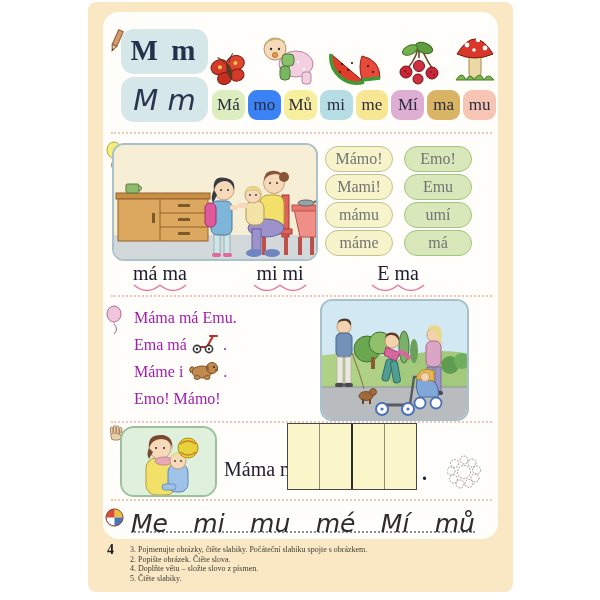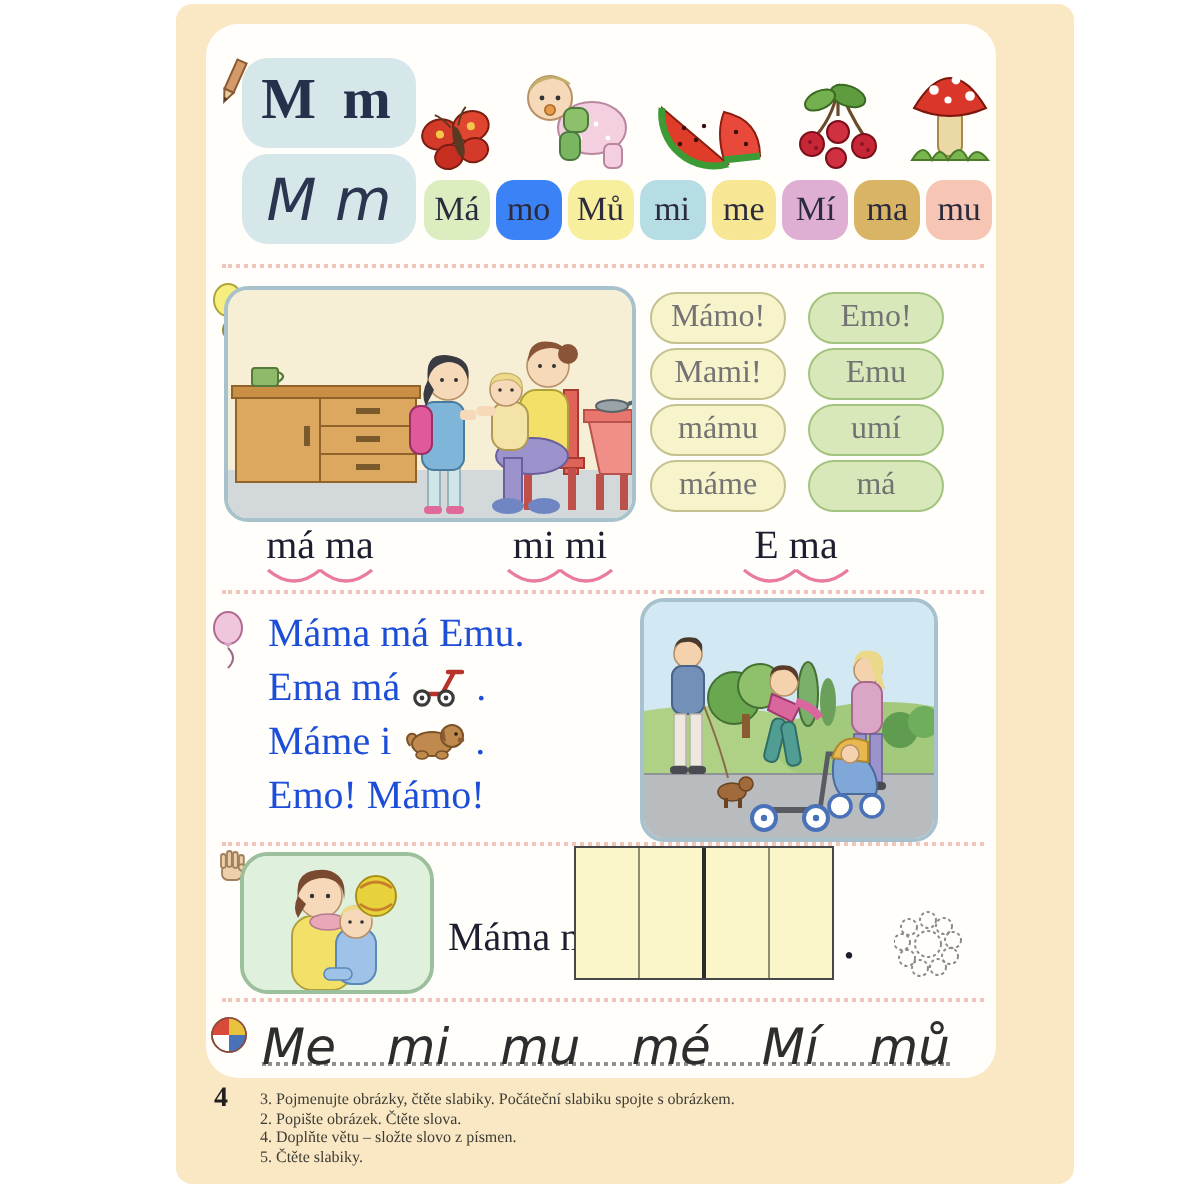--- a/index.html
+++ b/index.html
@@ -1,17 +1,17 @@
 <!DOCTYPE html>
 <html><head>
 <meta charset="utf-8">
 <style>
   html,body{margin:0;padding:0;width:600px;height:600px;background:#fff;overflow:hidden;
     font-family:"Liberation Serif", serif;}
-  .page{position:absolute;left:88px;top:2px;width:425px;height:590px;background:#fae8c5;border-radius:8px;padding-left:24px;}
+  .page{position:absolute;left:88px;top:2px;width:425px;height:590px;background:#fae8c5;border-radius:8px;}
   .panel{position:absolute;left:15px;top:10px;width:395px;height:527px;background:#fffefb;border-radius:16px;}
   .abs{position:absolute;}
   .sep{position:absolute;left:8px;width:381px;border-top:2px dotted #f0c6bb;height:0;}
 
   
   .letter-box{position:absolute;left:18px;top:17px;width:87px;height:93px;}
   .letter-half{width:100%;height:45px;background:#d6e7ea;border-radius:13px;
     display:flex;align-items:center;justify-content:center;color:#25304a;}
   .letter-print{font-size:29px;font-weight:bold;letter-spacing:3px;margin-bottom:3px;}
   .letter-script{font-size:29px;font-style:italic;font-family:"DejaVu Sans",sans-serif;font-weight:400;color:#2c3550;}
@@ -27,21 +27,21 @@
   .park{left:217px;top:287px;width:145px;height:118px;background:#d2e9f4;}
   .mombaby{left:17px;top:414px;width:93px;height:67px;border-color:#9cc09c;background:#dff0dd;border-radius:14px;}
 
   .pill{position:absolute;width:66px;height:24px;border-radius:13px;display:flex;
     align-items:center;justify-content:center;font-size:16px;color:#737373;border:1.5px solid #c5c191;}
   .pill.green{border-color:#a2c47e;}
 
   .practice-word{position:absolute;top:251px;text-align:center;font-size:20px;color:#1e1e30;line-height:20px;}
   .practice-word svg{display:block;margin:1px auto 0;}
 
-  .sentences{position:absolute;left:31px;top:292px;width:186px;font-size:20px;color:#1d4ed8;}
+  .sentences{position:absolute;left:31px;top:292px;width:186px;font-size:16px;color:#a21caf;}
   .sent-line{height:27px;line-height:27px;white-space:nowrap;}
   .sent-line svg{vertical-align:-4px;}
 
   .fill-label{position:absolute;left:121px;top:446px;font-size:20px;color:#1e1e30;}
   .letter-boxes{position:absolute;left:184px;top:411px;width:128px;height:65px;background:#fbf6c9;
     border:1.5px solid #474747;display:flex;}
   .lcell{flex:1;}
   .lcell.thin{border-left:1px solid #8d8d72;}
   .lcell.thick{border-left:2.5px solid #2c2c2c;}
   .fill-period{position:absolute;left:319px;top:450px;font-size:20px;font-weight:bold;color:#1e1e30;}

